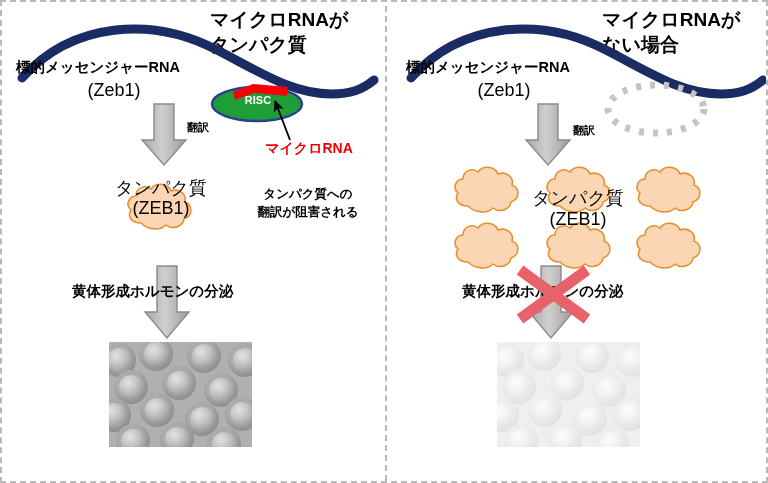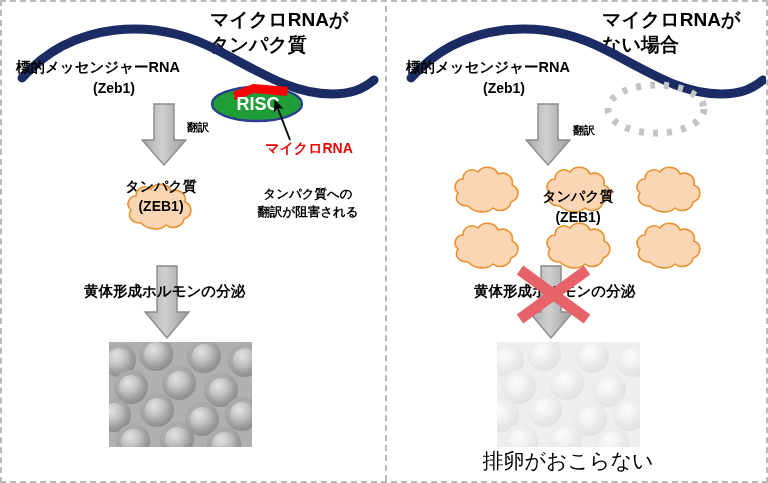--- a/index.html
+++ b/index.html
@@ -51,43 +51,42 @@
     font-size: 19px;
     font-weight: bold;
     line-height: 1.25;
   }
   .label-mrna {
     font-size: 14.5px;
     font-weight: bold;
     text-align: right;
   }
   .label-sub {
-    font-size: 14px;
-    font-weight: bold;
+    font-size: 18px;
+    font-weight: normal;
     text-align: center;
   }
   .label-small {
     font-size: 11px;
     font-weight: bold;
   }
   .label-red {
     color: #ee0000;
     font-size: 14px;
     font-weight: bold;
     line-height: 1.2;
   }
   .label-note {
     font-size: 12.5px;
     font-weight: bold;
     line-height: 1.25;
   }
   .label-hormone {
     font-size: 14.5px;
     font-weight: bold;
-    margin-left: 12px;
   }
   .label-outcome {
     font-size: 21px;
     font-weight: normal;
   }
 
   svg { overflow: visible; }
   .abs { position: absolute; }
 
   
@@ -114,21 +113,21 @@
 
     <div class="txt label-mrna" style="left:14px; top:57px;">標的メッセンジャーRNA</div>
     <div class="txt label-sub center" style="left:14px; top:78px; width:196px;">(Zeb1)</div>
 
     <svg class="abs" style="left:195px; top:72px;" width="135" height="55">
       <ellipse cx="60" cy="30" rx="45" ry="17" fill="#1f9e38" stroke="#2b3f8c" stroke-width="2.4"></ellipse>
     </svg>
     <svg class="abs" style="left:228px; top:78px;" width="70" height="22">
       <path d="M 3,12 L 23,4 L 58,7 L 57,16 L 24,13 L 5,20 Z" fill="#fb0007"></path>
     </svg>
-    <div class="txt bold center" style="left:195px; top:92px; width:122px; color:#ffffff; font-size:18px;">RISC</div>
+    <div class="txt bold center" style="left:195px; top:92px; width:122px; color:#ffffff; font-size:11px;">RISC</div>
 
     <svg class="abs" style="left:258px; top:92px;" width="60" height="50">
       <defs>
         <marker id="ptrhead" markerWidth="7" markerHeight="7" refX="5.5" refY="3.2" orient="auto" markerUnits="strokeWidth">
           <path d="M0,0.4 L6,3.2 L0,6 L1.6,3.2 Z" fill="#000000"></path>
         </marker>
       </defs>
       <line x1="30" y1="46" x2="15" y2="7" stroke="#000000" stroke-width="1.9" marker-end="url(#ptrhead)"></line>
     </svg>
 
@@ -329,16 +328,15 @@
           <circle cx="24" cy="99" r="17" fill="url(#haloR)"></circle>
             <circle cx="24" cy="99" r="12" fill="url(#ooR)"></circle>
           <circle cx="68" cy="97" r="17" fill="url(#haloR)"></circle>
             <circle cx="68" cy="97" r="12" fill="url(#ooR)"></circle>
           <circle cx="115" cy="102" r="17" fill="url(#haloR)"></circle>
             <circle cx="115" cy="102" r="12" fill="url(#ooR)"></circle>
         </g>
       </g>
     </svg>
 
-    <div class="txt label-outcome center" style="left:72px; top:447px; width:220px;">排卵がおこらない</div>
   </div>
 
 </div>
 
 </body></html>

